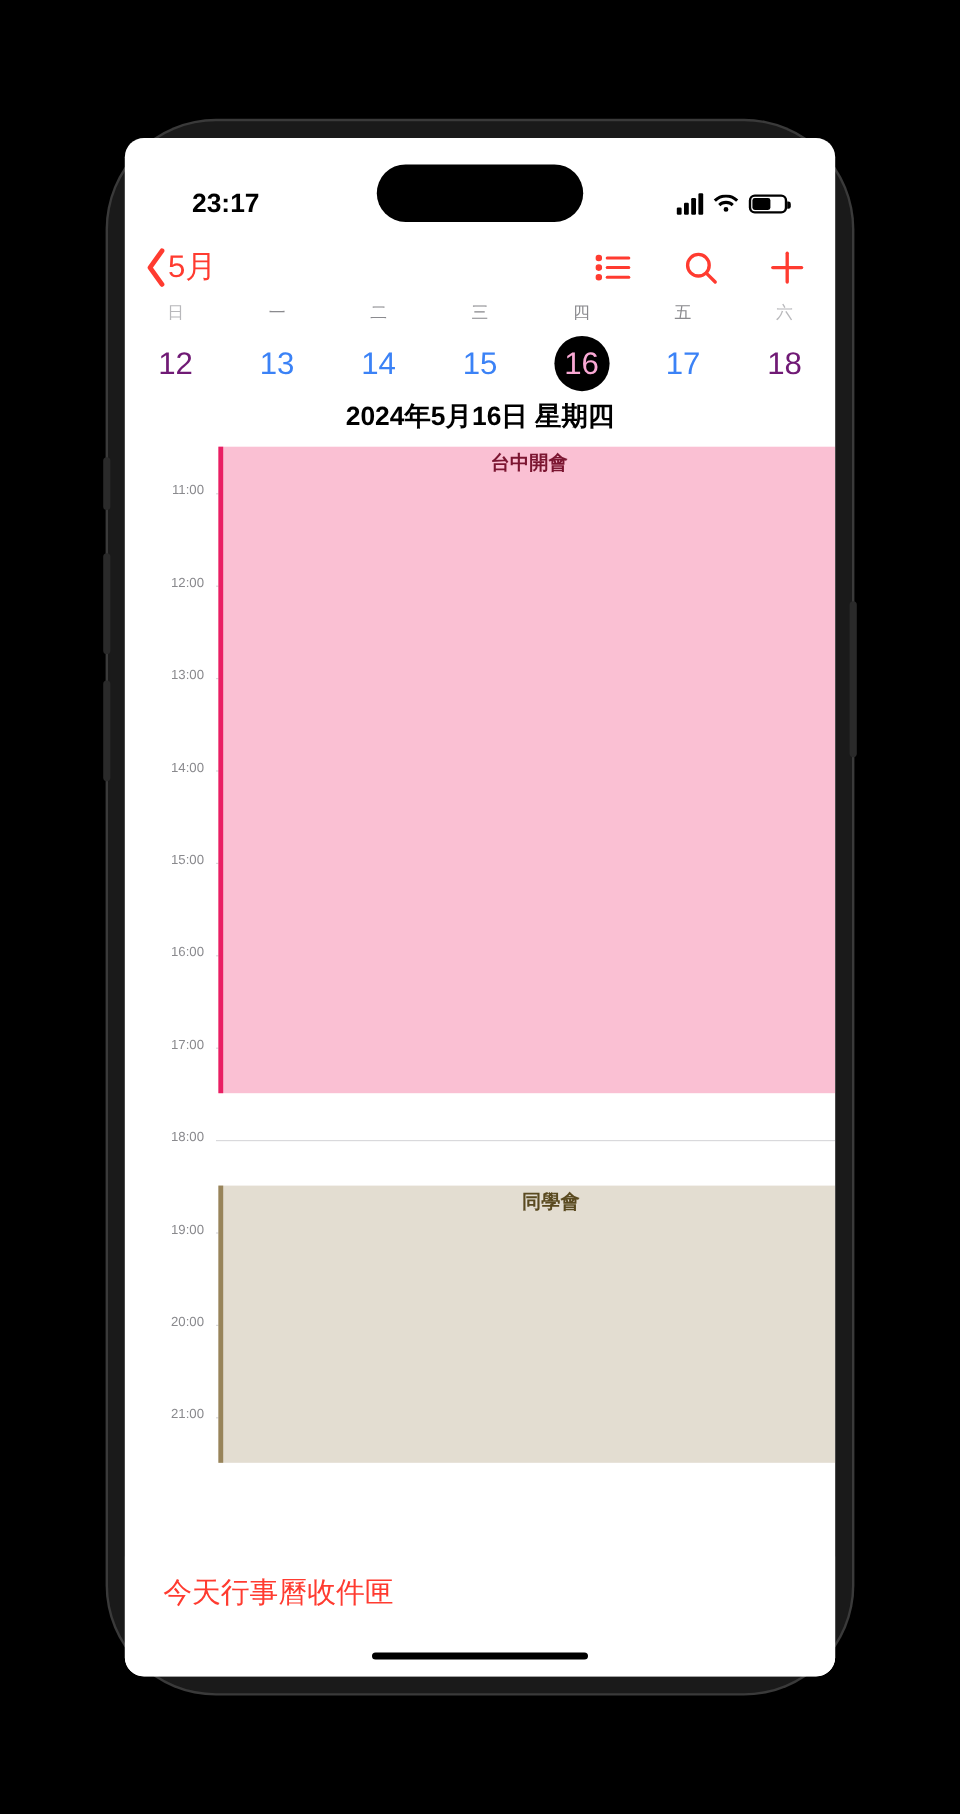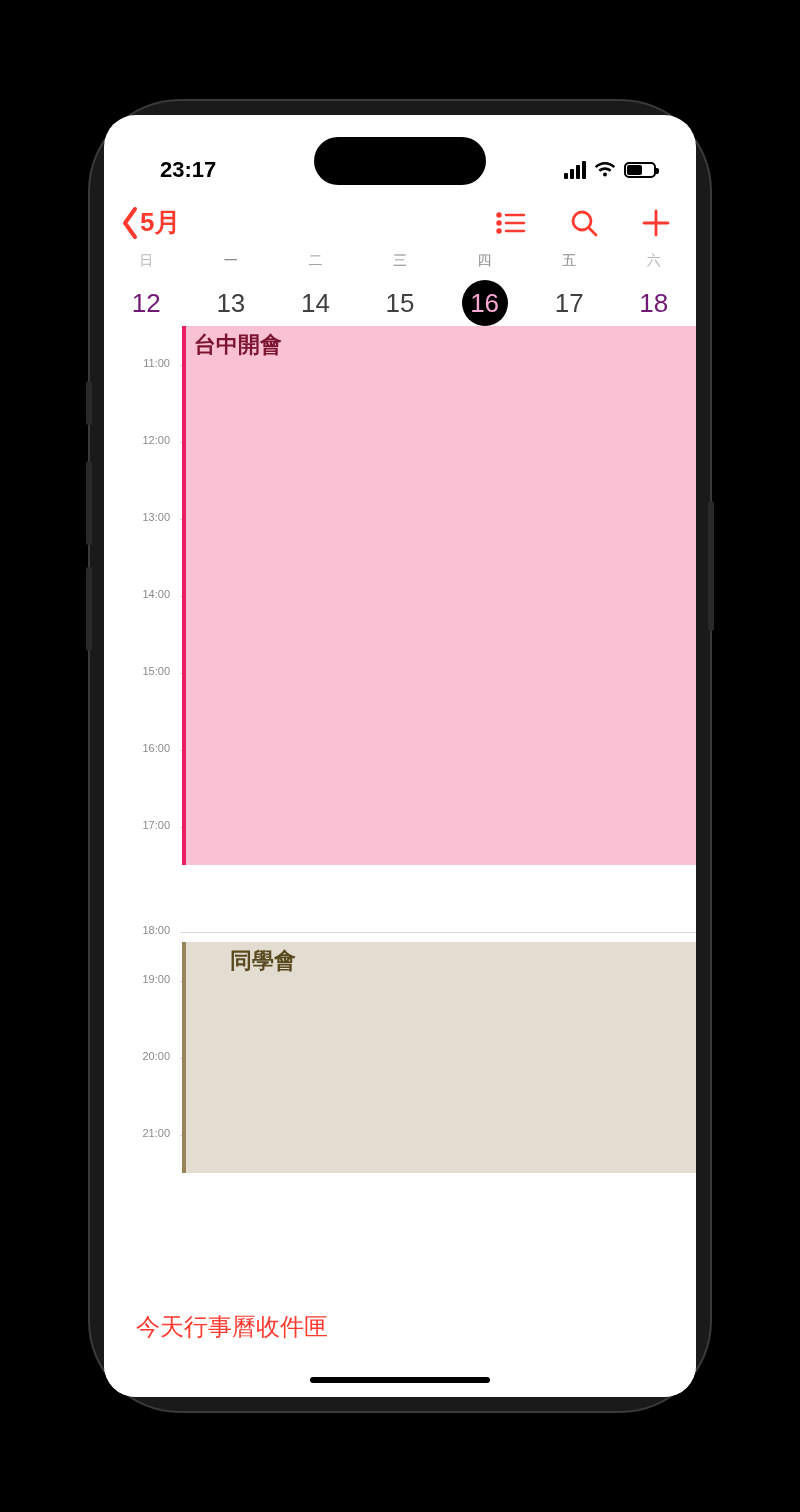--- a/index.html
+++ b/index.html
@@ -17,21 +17,21 @@
     background: #1a1a1a;
     border-radius: 90px;
     padding: 14px;
     position: relative;
     box-shadow: 0 0 0 2px #3a3a3a, 0 0 0 4px #000;
   }
   .phone-inner {
     width: 100%;
     height: 100%;
     background: #fff;
-    border-radius: 32px;
+    border-radius: 16px;
     overflow: hidden;
     position: relative;
   }
   
   .island {
     position: absolute;
     top: 22px;
     left: 50%;
     transform: translateX(-50%);
     width: 172px;
@@ -71,33 +71,33 @@
   .battery-level { position:absolute; left:1px; top:1px; bottom:1px; width: 55%; background:#000; border-radius:2px; }
 
   
   .nav-bar {
     display: flex; align-items: center; justify-content: space-between;
     padding: 10px 26px 6px 16px;
     color: #ff3b30;
   }
   .nav-left { display:flex; align-items:center; gap:0px; }
   .chevron-left { width: 20px; height: 34px; }
-  .nav-title { font-size: 26px; font-weight: 700; }
+  .nav-title { font-size: 26px; font-weight: 400; }
   .nav-right { display:flex; align-items:center; gap: 44px; }
   .nav-icon svg { display:block; }
 
   
   .week-header { display:flex; padding: 6px 0 0 0; }
   .week-col {
     flex:1; text-align:center;
   }
   .weekday-label { font-size: 14px; color:#8a8a8e; }
   .week-col.weekend .weekday-label { color:#b8b8bb; }
   .day-number {
-    font-size: 26px; font-weight: 400; color:#404040;
+    font-size: 26px; font-weight: 400; color:#3b82f6;
     margin: 10px auto 0; width: 46px; height: 46px; line-height:46px;
     border-radius: 50%;
   }
   .week-col.weekend .day-number { color:#701a75; }
   .week-col.today .day-number { background:#000; color:#f9a8d4; font-weight:500; }
 
   .full-date {
     text-align:center; font-size: 22px; font-weight:600; color:#000;
     padding: 6px 0 10px;
   }
@@ -117,21 +117,21 @@
     padding-right:10px; transform: translateY(-8px);
   }
   .hour-line {
     flex:1; height:1px; background:#d9d9dc;
   }
   .event {
     position:absolute; left:78px; right:0;
     border-left: 4px solid;
     border-radius: 0;
     padding: 4px 8px;
-    font-size: 22px; font-weight:600;
+    font-size: 16px; font-weight:600;text-align:center;
   }
   .event.pink { background:#fac0d3; border-color:#e91e63; color:#7b1531; }
   .event.tan  { background:#e3ddd1; border-color:#98845a; color:#5a4a20; }
 
   
   .toolbar {
     position:absolute; bottom:0; left:0; right:0;
     height: 100px;
     background:#fff;
     display:flex; justify-content:flex-start; align-items:flex-start;
@@ -239,20 +239,21 @@
         </div>
         <div class="week-col">
           <div class="weekday-label">五</div>
           <div class="day-number">17</div>
         </div>
         <div class="week-col weekend">
           <div class="weekday-label">六</div>
           <div class="day-number">18</div>
         </div>
       </div>
+    <div class="full-date">2024年5月16日 星期四</div>
 
     <div class="timeline" id="timeline">
         <div class="hour-row" style="top: 38.5px;">
           <div class="hour-label">11:00</div>
           <div class="hour-line"></div>
         </div>
         <div class="hour-row" style="top: 115.5px;">
           <div class="hour-label">12:00</div>
           <div class="hour-line"></div>
         </div>
@@ -269,21 +270,21 @@
           <div class="hour-line"></div>
         </div>
         <div class="hour-row" style="top: 423.5px;">
           <div class="hour-label">16:00</div>
           <div class="hour-line"></div>
         </div>
         <div class="hour-row" style="top: 500.5px;">
           <div class="hour-label">17:00</div>
           <div class="hour-line"></div>
         </div>
-        <div class="hour-row" style="top: 577.5px; margin-top: 28px;">
+        <div class="hour-row" style="top: 577.5px;">
           <div class="hour-label">18:00</div>
           <div class="hour-line"></div>
         </div>
         <div class="hour-row" style="top: 654.5px;">
           <div class="hour-label">19:00</div>
           <div class="hour-line"></div>
         </div>
         <div class="hour-row" style="top: 731.5px;">
           <div class="hour-label">20:00</div>
           <div class="hour-line"></div>

